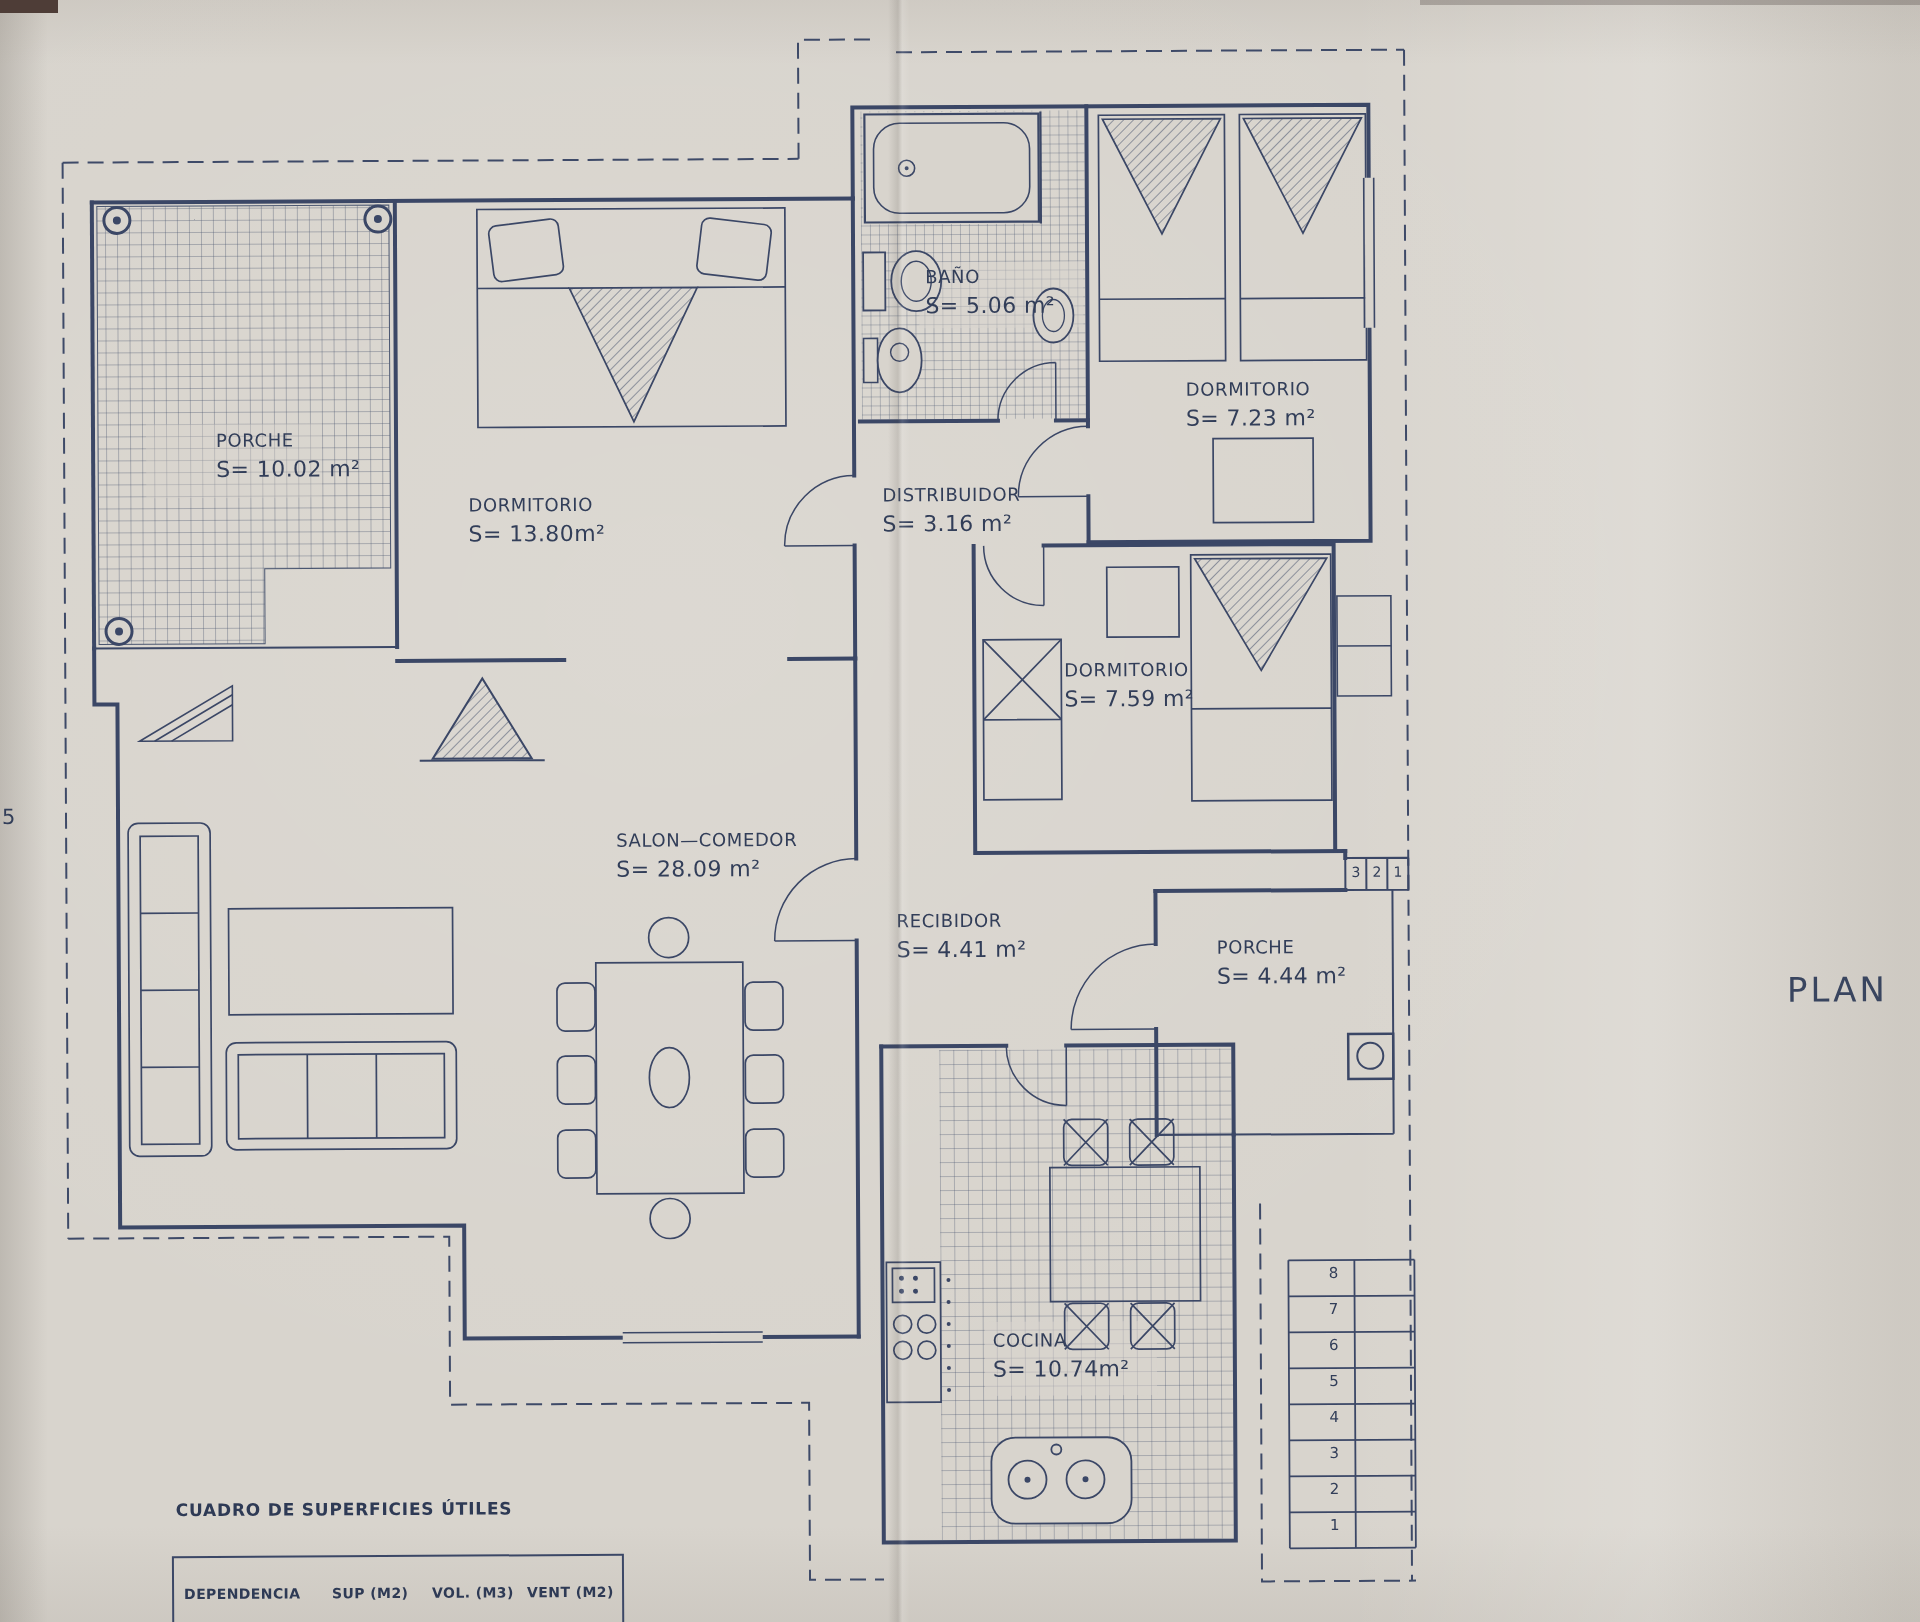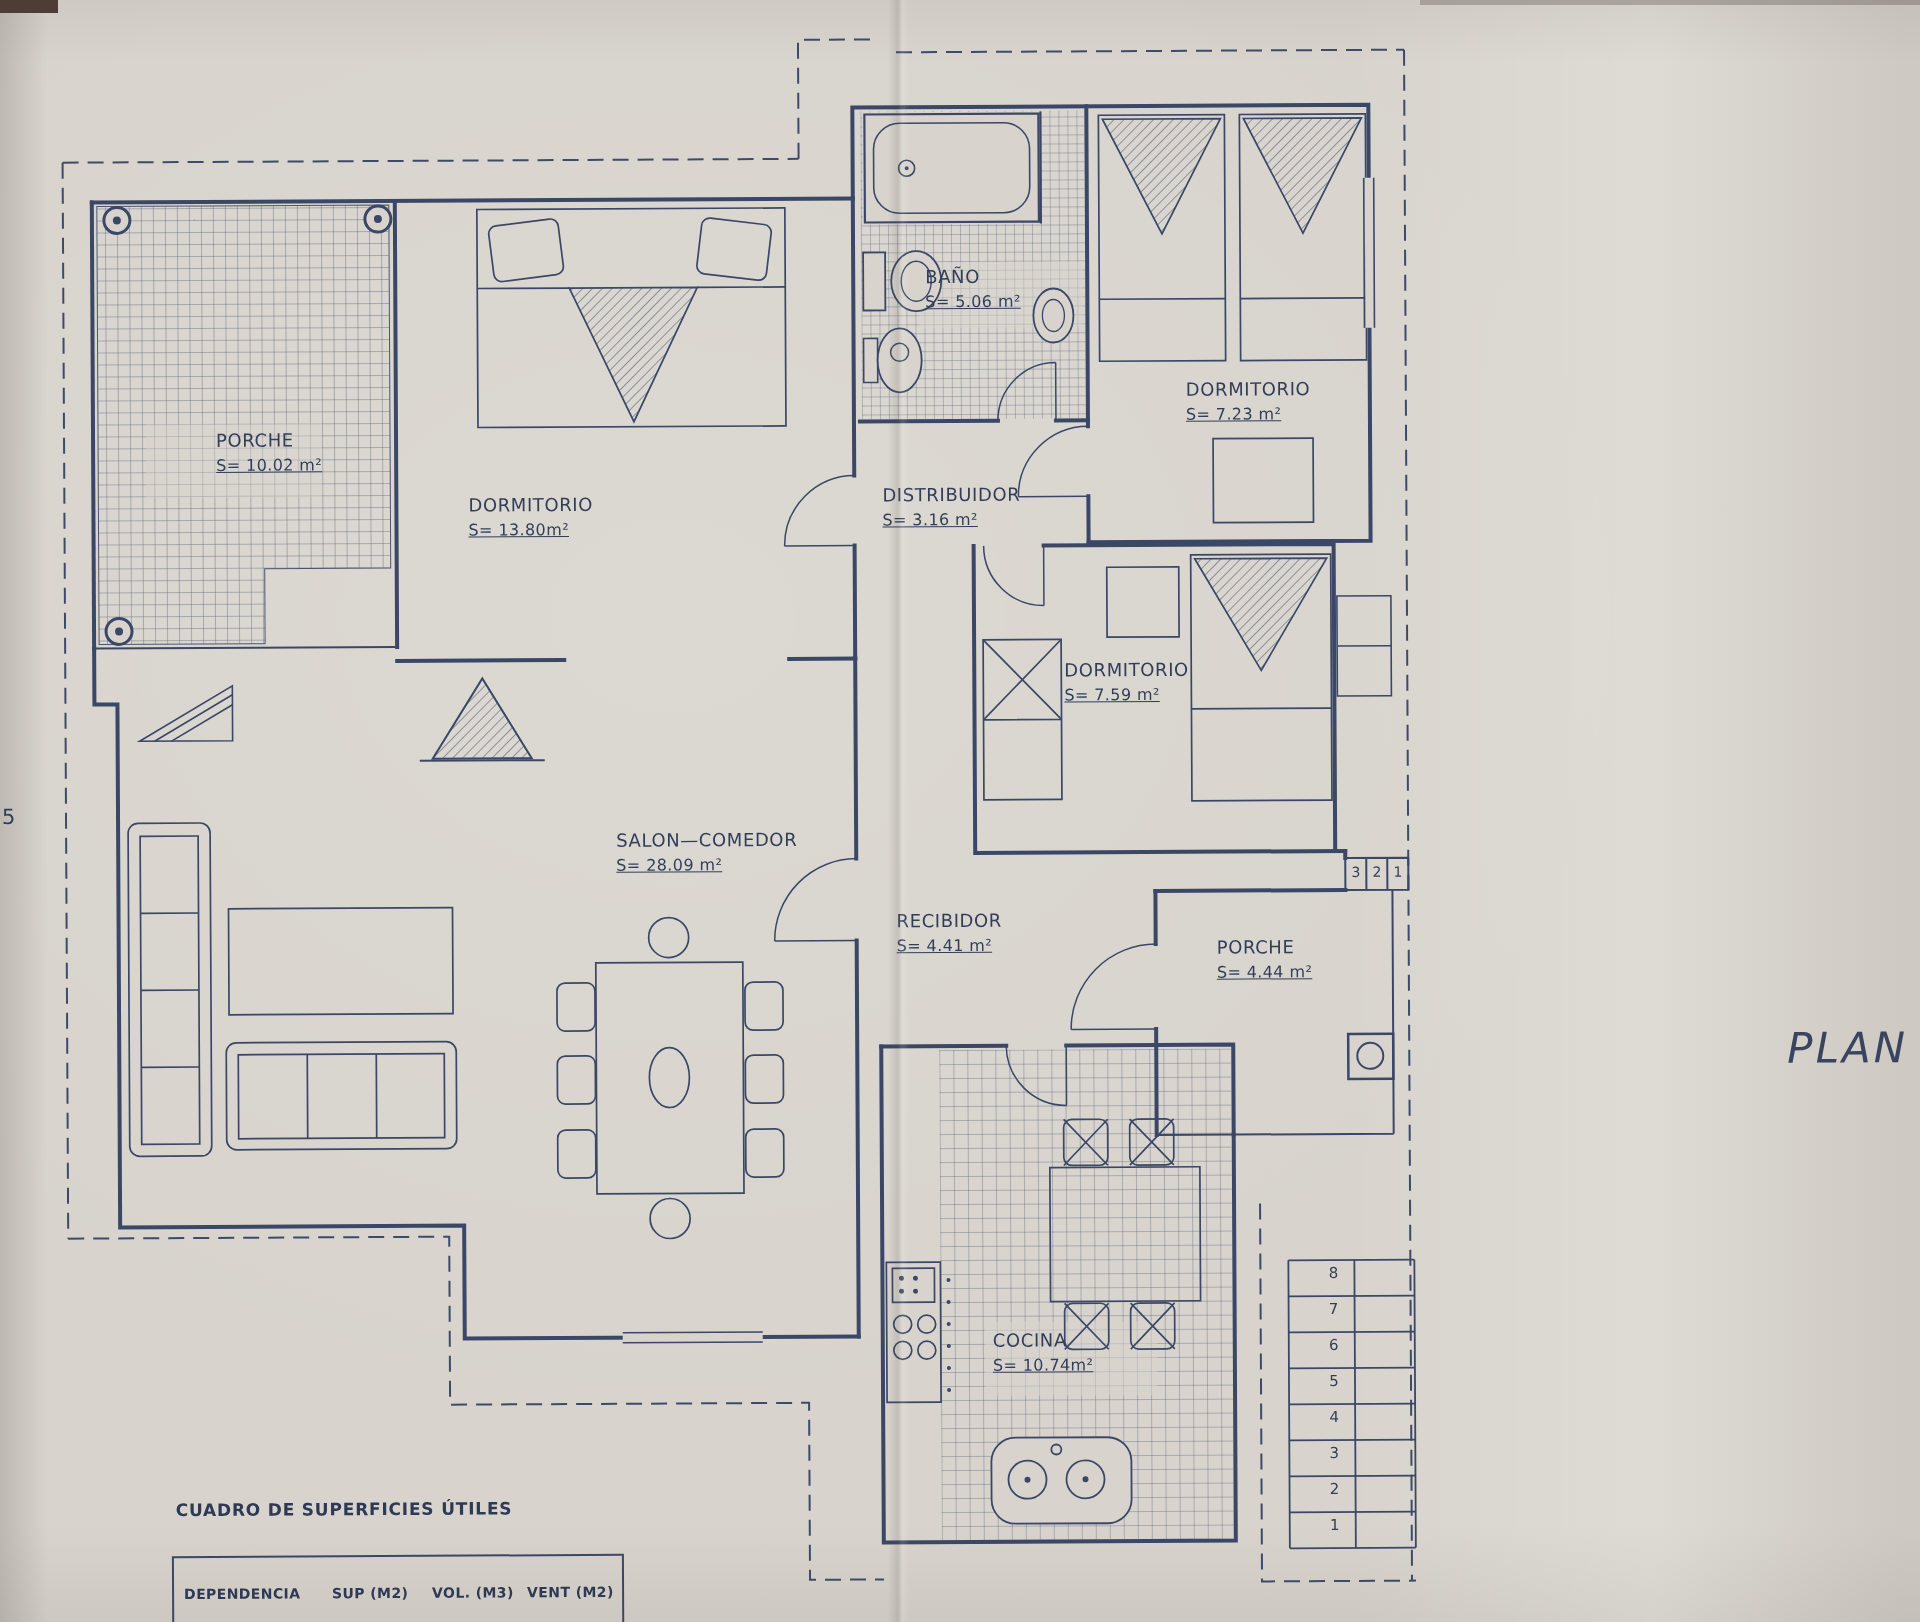--- a/index.html
+++ b/index.html
@@ -11,24 +11,24 @@
       linear-gradient(90deg, rgba(95,88,80,0.22) 0%, rgba(0,0,0,0) 2.5%),
       linear-gradient(90deg, rgba(0,0,0,0) 70%, rgba(255,255,255,0.16) 86%, rgba(120,112,102,0.10) 99%),
       radial-gradient(ellipse at 35% 38%, rgba(255,255,255,0.10), rgba(0,0,0,0) 60%),
       linear-gradient(0deg, rgba(110,102,92,0.10) 0%, rgba(0,0,0,0) 6%),
       #d8d4cd;
   }
   .plan{position:absolute;inset:0;transform:rotate(-0.3deg);transform-origin:50% 50%;}
   svg{position:absolute;left:0;top:0;}
   .room-label{position:absolute;color:#323e59;line-height:1.45;white-space:nowrap;}
   .room-label .rname{font-size:18px;letter-spacing:0.6px;}
-  .room-label .rarea{font-size:16px;letter-spacing:0.4px;text-decoration:underline;}
+  .room-label .rarea{font-size:22px;letter-spacing:0.4px;}
   .stair-num{position:absolute;left:1316px;width:30px;text-align:center;color:#323e59;font-size:15px;}
   .porch-step-num{position:absolute;top:866px;width:21px;text-align:center;color:#323e59;font-size:14px;}
-  .plan-title{position:absolute;left:1786px;top:1028px;color:#39455f;font-size:42px;letter-spacing:3px;font-style:italic;}
+  .plan-title{position:absolute;left:1786px;top:974px;color:#39455f;font-size:34px;letter-spacing:3px;}
   .edge-mark{position:absolute;left:2px;top:800px;color:#323e59;font-size:21px;}
   .table-title{position:absolute;left:172px;top:1496px;color:#2e3a55;font-size:17px;font-weight:bold;letter-spacing:0.8px;}
   .surf-table{position:absolute;left:168px;top:1552px;width:452px;height:96px;border:2.5px solid #3b4766;display:flex;align-items:flex-start;box-sizing:border-box;padding-top:28px;}
   .surf-table .hcell{color:#2e3a55;font-size:14px;font-weight:bold;letter-spacing:0.4px;}
   .hc1{width:158px;padding-left:10px;box-sizing:border-box;}
   .hc2{width:100px;}
   .hc3{width:95px;}
   .hc4{width:90px;}
   .fold{position:absolute;left:888px;top:0;width:22px;height:100%;
         background:linear-gradient(90deg, rgba(0,0,0,0) 0%, rgba(70,64,58,0.15) 45%, rgba(255,255,255,0.12) 65%, rgba(0,0,0,0) 100%);}

